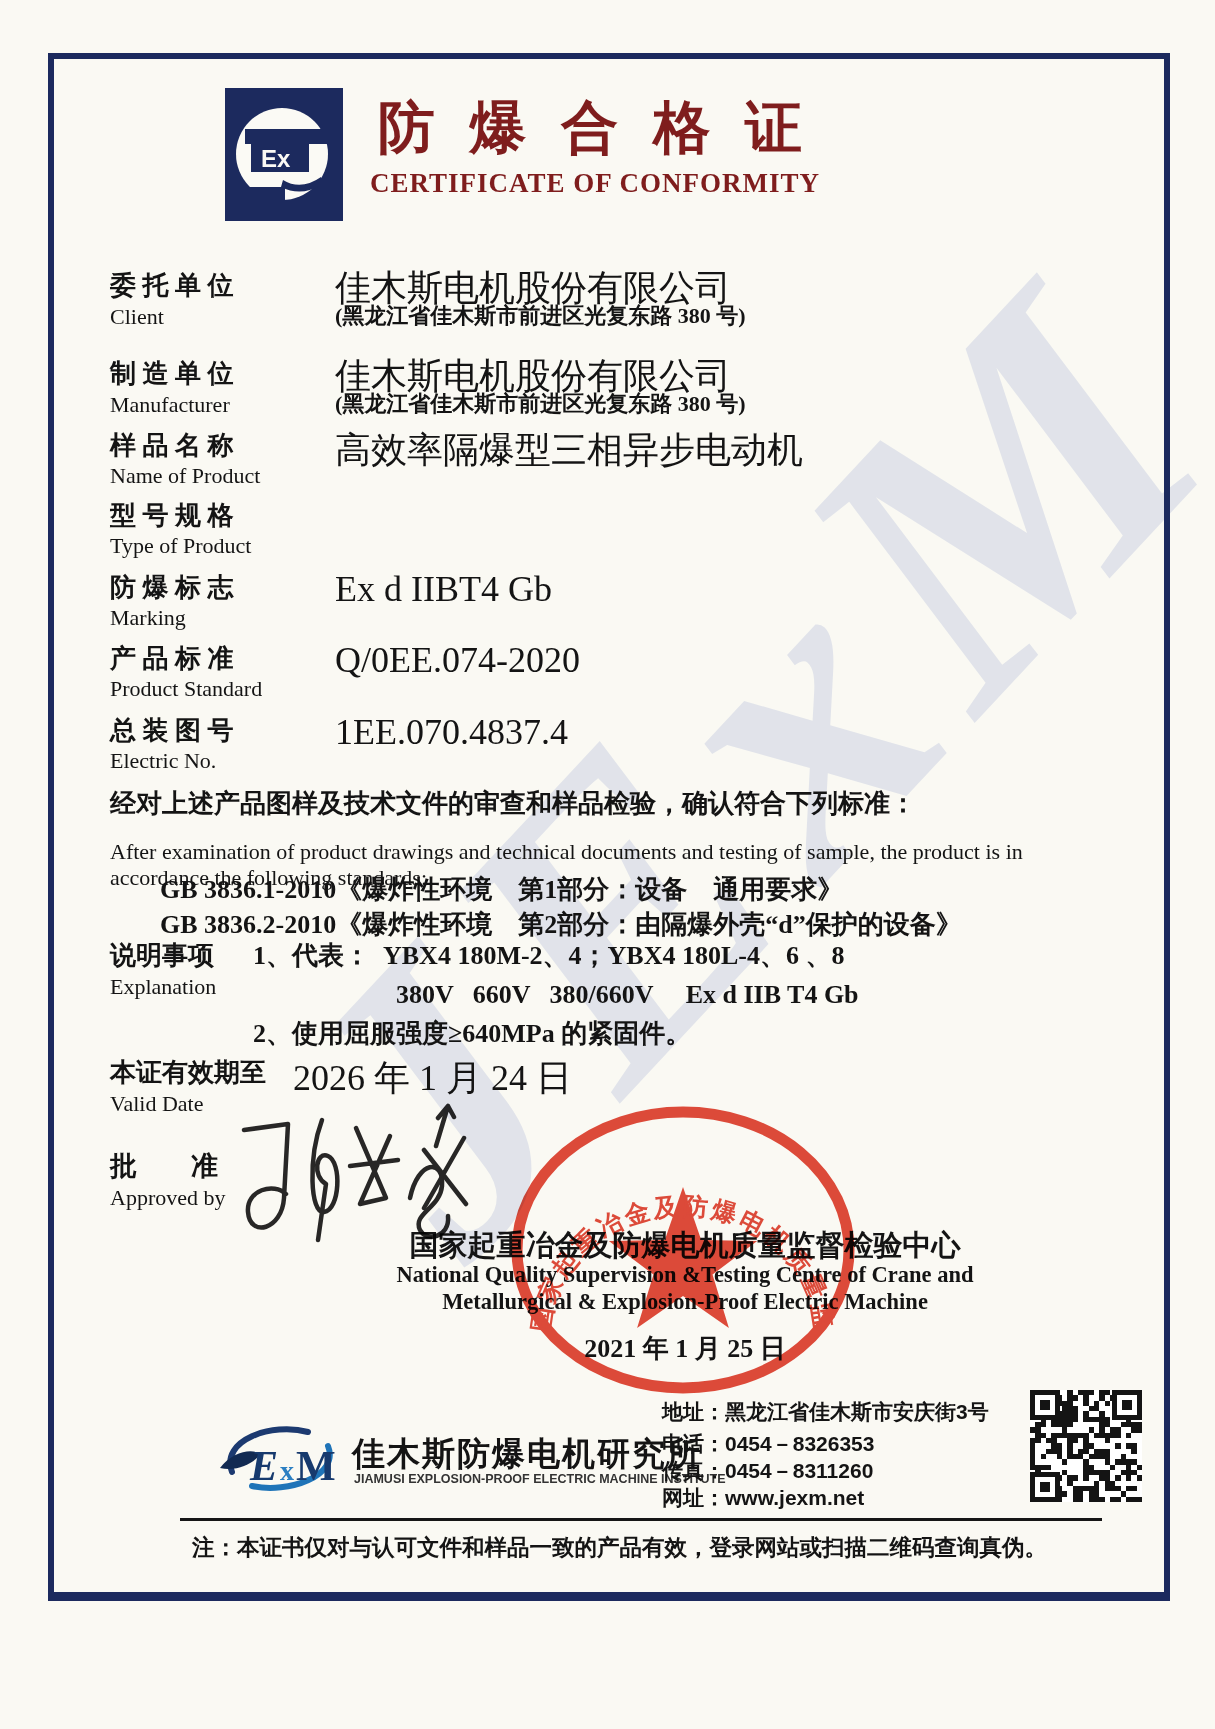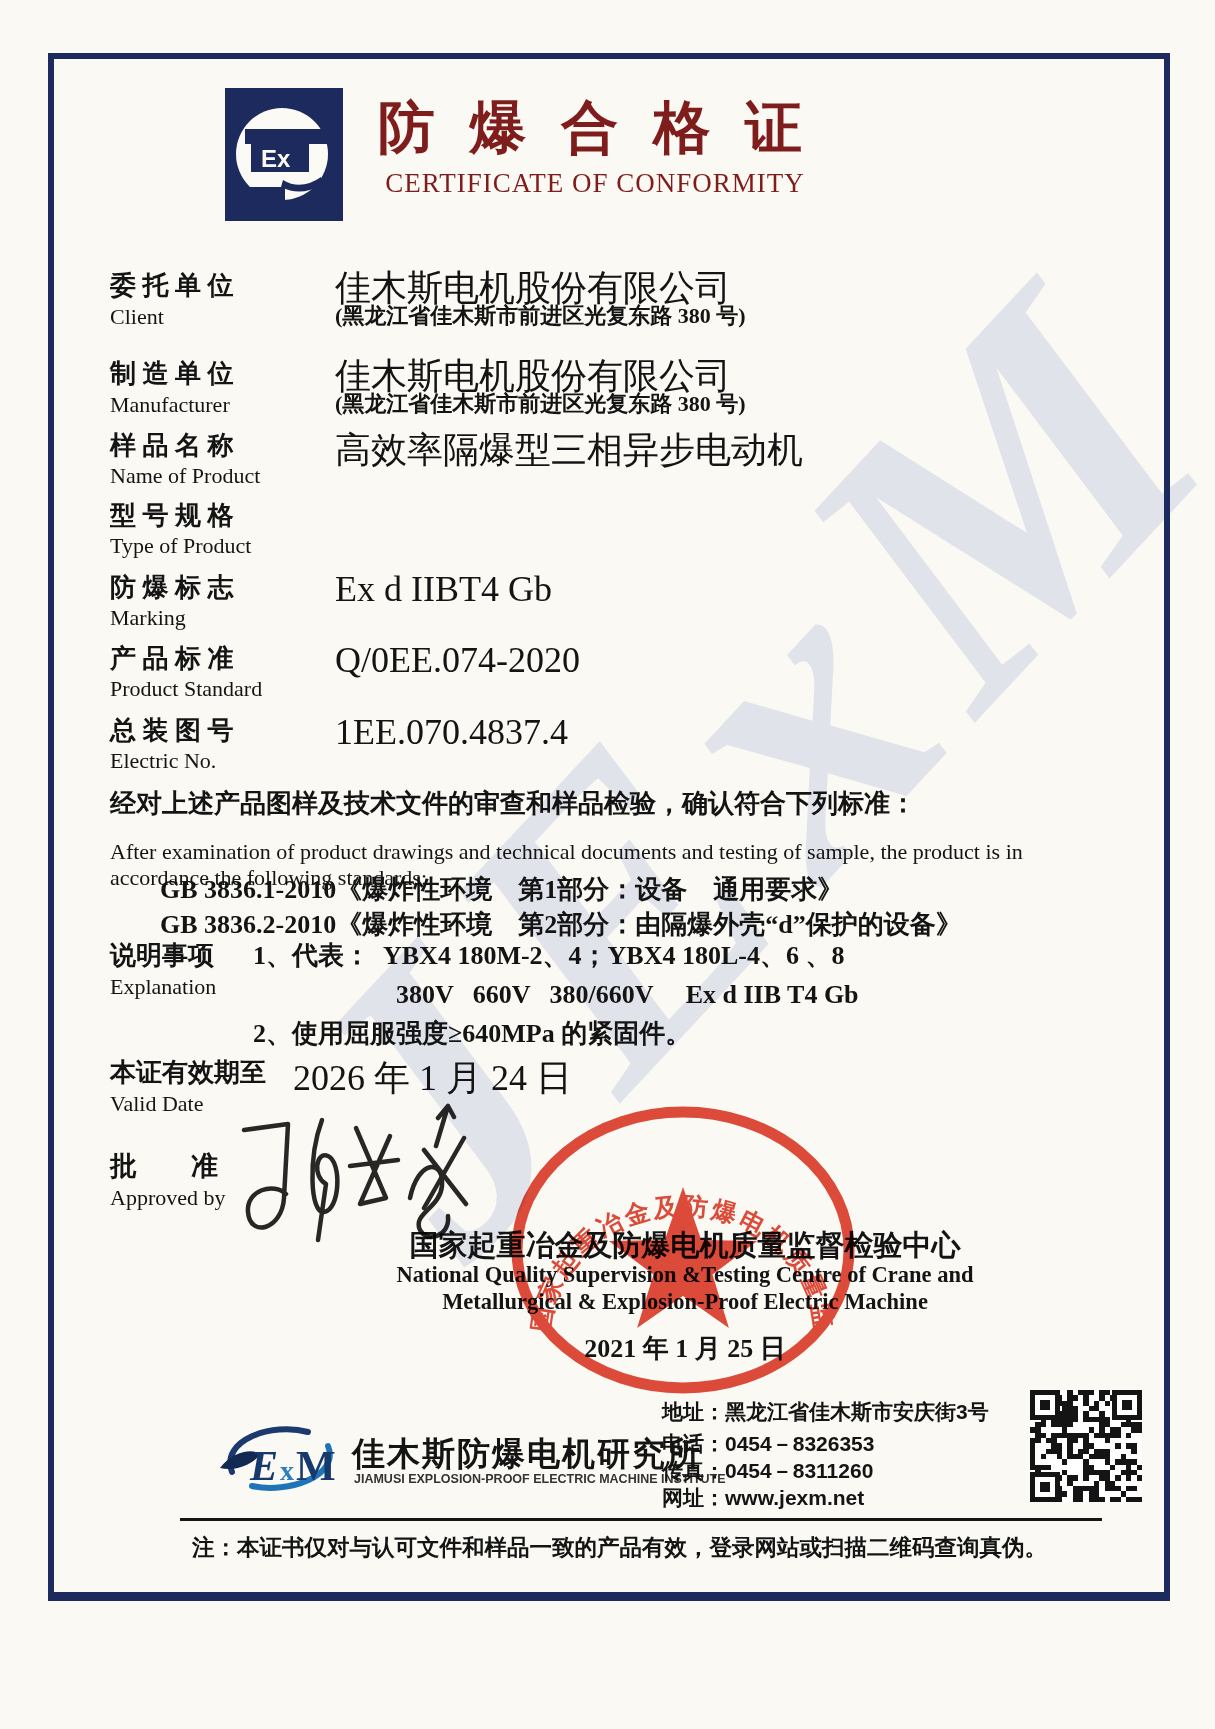--- a/index.html
+++ b/index.html
@@ -6,21 +6,21 @@
   .sheet{position:relative;width:1215px;height:1729px;background:#faf9f3;overflow:hidden;
          font-family:"Liberation Serif","DejaVu Serif",serif;color:#141414;}
   .frame{position:absolute;left:48px;top:53px;width:1122px;height:1548px;box-sizing:border-box;
          border:6px solid #1c2a5e;border-bottom-width:9px;z-index:1;}
   .watermark{position:absolute;left:200px;top:1020px;font:italic 700 400px "Liberation Serif","DejaVu Serif",serif;
          color:#aeb8d8;opacity:.32;transform:rotate(-47deg);transform-origin:0 0;letter-spacing:28px;
          z-index:0;pointer-events:none;white-space:nowrap;}
   .abs{position:absolute;z-index:2;}
   .navy{color:#7f1d1d;}
   .title-cn{left:355px;top:90px;width:480px;text-align:center;font-size:57px;font-weight:700;letter-spacing:.18em;}
-  .title-en{left:355px;top:168px;width:480px;text-align:center;font-size:27px;font-weight:400;letter-spacing:1px;}
+  .title-en{left:355px;top:168px;width:480px;text-align:center;font-size:27px;font-weight:700;letter-spacing:1px;}
   .cert-no{left:355px;top:201px;width:480px;text-align:center;font-size:26px;font-weight:700;}
   .lbl-cn{left:110px;font-size:26px;font-weight:700;white-space:pre;}
   .lbl-en{left:110px;font-size:22px;}
   .val{left:335px;font-size:36px;font-weight:400;white-space:pre;}
   .sub{left:335px;font-size:22px;font-weight:700;white-space:pre;}
   .par-cn{left:110px;top:786px;width:1000px;font-size:26px;font-weight:700;}
   .par-en{left:110px;top:820px;width:990px;font-size:22px;line-height:1.18;margin-top:19px;}
   .std{left:160px;font-size:26px;font-weight:700;white-space:pre;}
   .exp{font-size:26px;font-weight:700;white-space:pre;}
   .auth{left:380px;width:610px;text-align:center;font-weight:700;}

